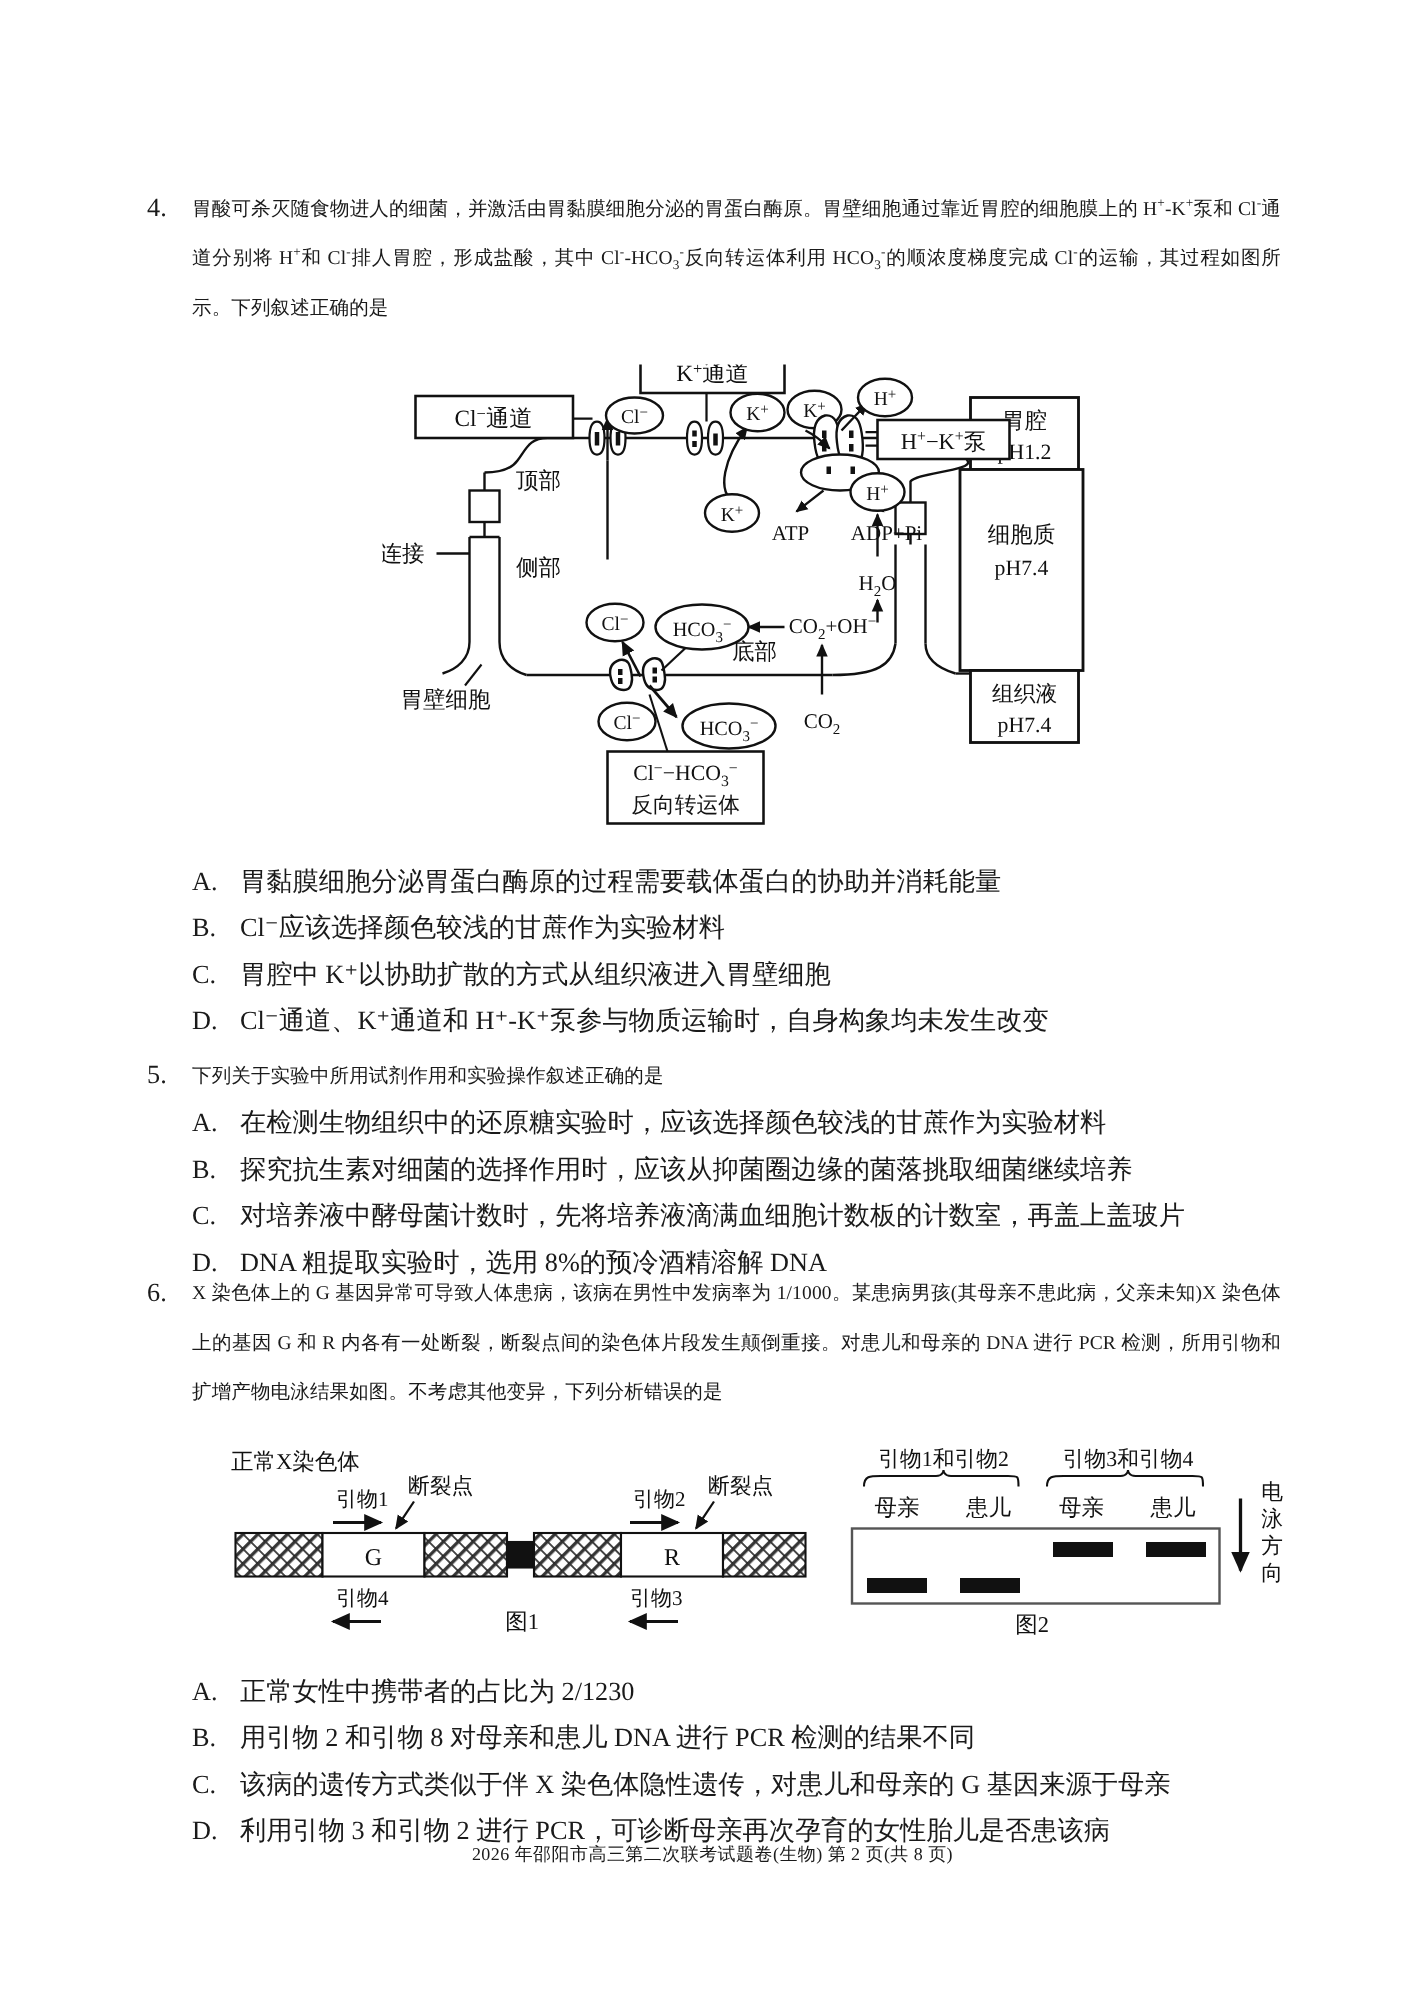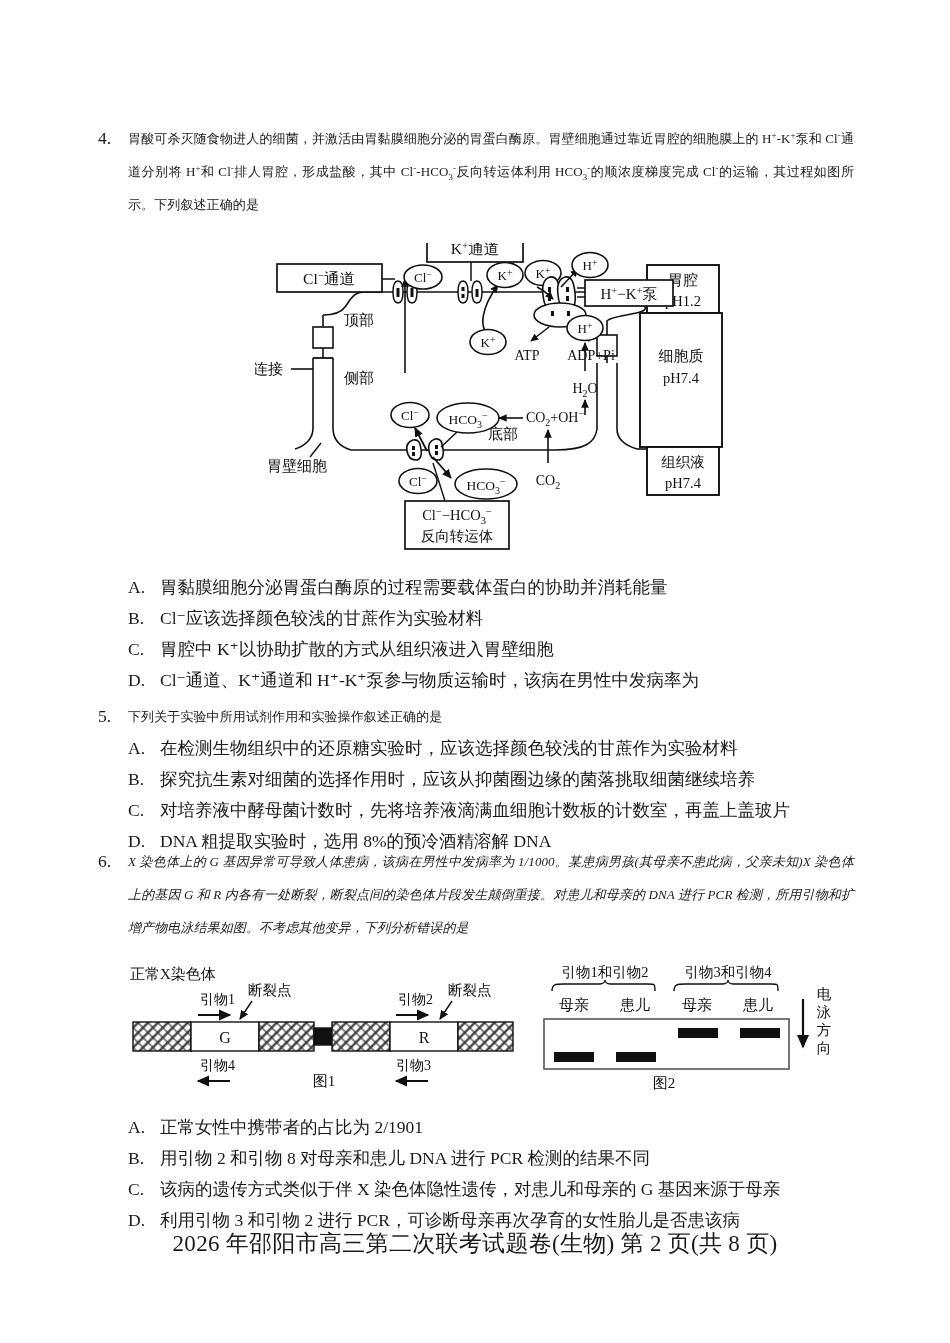--- a/index.html
+++ b/index.html
@@ -58,34 +58,34 @@
     left: 255px;
     top: 243px;
     width: 470px;
     height: 315px;
   }
   #fig-cell svg { display: block; }
 
   
   #fig-gene {
     position: absolute;
-    left: 108px;
+    left: 132px;
     top: 963px;
     width: 740px;
     height: 155px;
   }
   #fig-gene svg { display: block; }
 
   .footer {
     position: absolute;
     left: 0;
     top: 1228px;
     width: 950px;
     text-align: center;
-    font-size: 23px;
+    font-size: 12px;
   }
   .footer span { letter-spacing: 0.3px; }
 </style>
 </head>
 <body>
 
 <div class="page">
 
   <div class="q-block" style="left:98px; top:122px; width:756px;">
     <div class="q-row">
@@ -300,21 +300,21 @@
     <div class="opt">
       <span class="opt-letter">B.</span>
       <span class="opt-text">Cl⁻应该选择颜色较浅的甘蔗作为实验材料</span>
     </div>
     <div class="opt">
       <span class="opt-letter">C.</span>
       <span class="opt-text">胃腔中 K⁺以协助扩散的方式从组织液进入胃壁细胞</span>
     </div>
     <div class="opt">
       <span class="opt-letter">D.</span>
-      <span class="opt-text">Cl⁻通道、K⁺通道和 H⁺-K⁺泵参与物质运输时，该病在男性中发病率为</span>
+      <span class="opt-text">Cl⁻通道、K⁺通道和 H⁺-K⁺泵参与物质运输时，自身构象均未发生改变</span>
     </div>
   </div>
 
   <div class="q-block" style="left:98px; top:700px; width:756px;">
     <div class="q-row">
       <div class="q-num">5.</div>
       <div class="q-stem" style="width:726px;">下列关于实验中所用试剂作用和实验操作叙述正确的是</div>
     </div>
     <div style="margin-left:30px;">
       <div class="opt">
@@ -332,21 +332,21 @@
       <div class="opt">
         <span class="opt-letter">D.</span>
         <span class="opt-text">DNA 粗提取实验时，选用 8%的预冷酒精溶解 DNA</span>
       </div>
     </div>
   </div>
 
   <div class="q-block" style="left:98px; top:845px; width:756px;">
     <div class="q-row">
       <div class="q-num">6.</div>
-      <div class="q-stem" style="width:726px;font-style:italic;">X 染色体上的 G 基因异常可导致人体患病，该病在男性中发病率为 1/1000。某患病男孩(其母亲不患此病，父亲未知)X 染色体上的基因 G 和 R 内各有一处断裂，断裂点间的染色体片段发生颠倒重接。对患儿和母亲的 DNA 进行 PCR 检测，所用引物和扩增产物电泳结果如图。不考虑其他变异，下列分析错误的是</div>
+      <div class="q-stem" style="width:726px;">X 染色体上的 G 基因异常可导致人体患病，该病在男性中发病率为 1/1000。某患病男孩(其母亲不患此病，父亲未知)X 染色体上的基因 G 和 R 内各有一处断裂，断裂点间的染色体片段发生颠倒重接。对患儿和母亲的 DNA 进行 PCR 检测，所用引物和扩增产物电泳结果如图。不考虑其他变异，下列分析错误的是</div>
     </div>
   </div>
 
   <div id="fig-gene">
     <svg width="740" height="155" viewBox="0 0 740 155" xmlns="http://www.w3.org/2000/svg" font-family="Liberation Serif, serif" fill="none" stroke="#111">
       <defs>
         <pattern id="hatch" width="7" height="7" patternTransform="rotate(45)" patternUnits="userSpaceOnUse">
           <rect width="7" height="7" fill="#ffffff"></rect>
           <line x1="0" y1="0" x2="0" y2="7" stroke="#333" stroke-width="3.2"></line>
         </pattern>
@@ -412,21 +412,21 @@
       <path d="M695 36 L695 84" stroke-width="2.2" marker-end="url(#ar2)"></path>
       <text x="716" y="36" fill="#111" stroke="none" font-size="14.5" text-anchor="middle">
         <tspan x="716" dy="0">电</tspan><tspan x="716" dy="18">泳</tspan><tspan x="716" dy="18">方</tspan><tspan x="716" dy="18">向</tspan>
       </text>
     </svg>
   </div>
 
   <div class="q-block" style="left:128px; top:1112px; width:726px;">
     <div class="opt">
       <span class="opt-letter">A.</span>
-      <span class="opt-text">正常女性中携带者的占比为 2/1901</span>
+      <span class="opt-text">正常女性中携带者的占比为 2/1230</span>
     </div>
     <div class="opt">
       <span class="opt-letter">B.</span>
       <span class="opt-text">用引物 2 和引物 8 对母亲和患儿 DNA 进行 PCR 检测的结果不同</span>
     </div>
     <div class="opt">
       <span class="opt-letter">C.</span>
       <span class="opt-text">该病的遗传方式类似于伴 X 染色体隐性遗传，对患儿和母亲的 G 基因来源于母亲</span>
     </div>
     <div class="opt">

